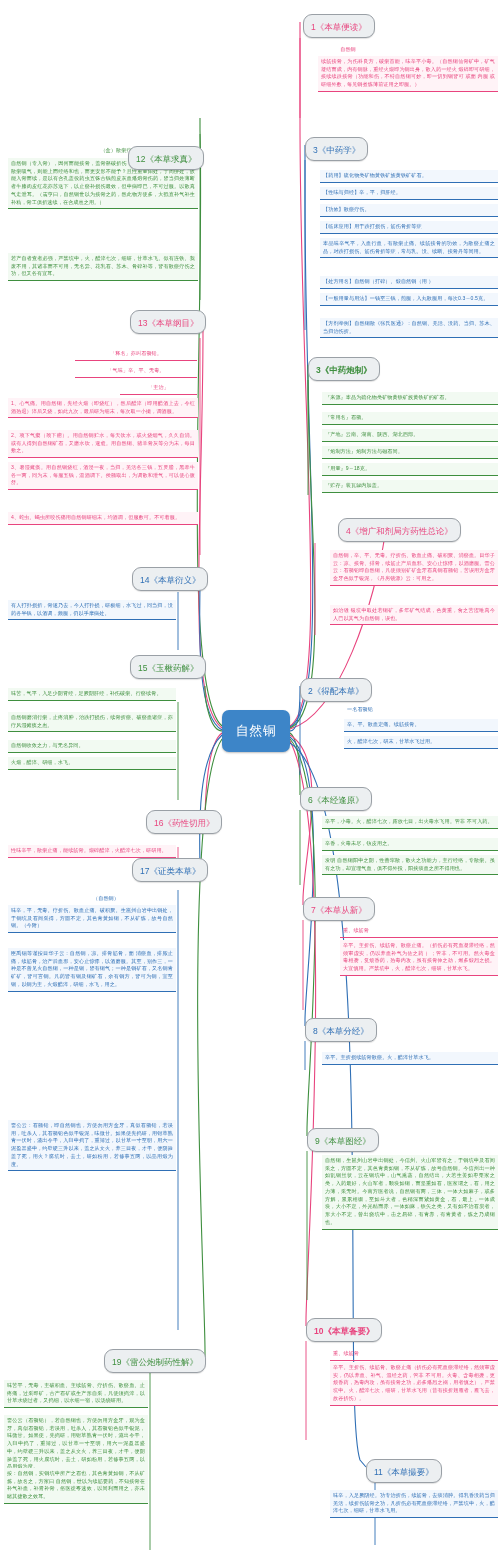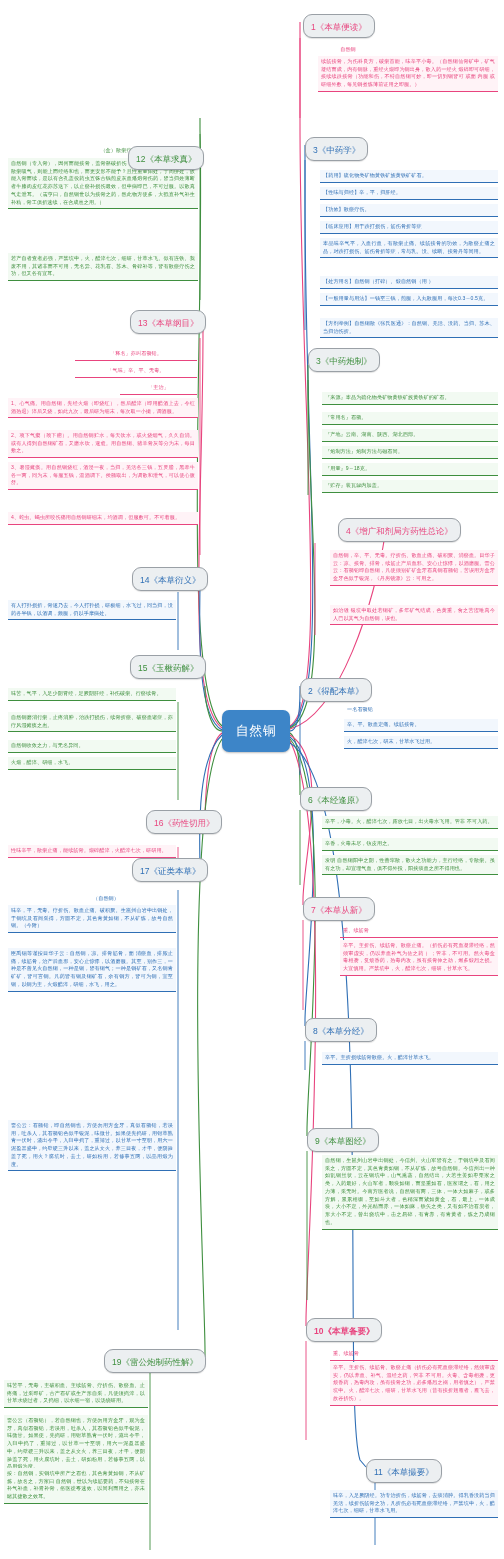--- a/index.html
+++ b/index.html
@@ -128,21 +128,21 @@
   <div class="branch-title c-blue" style="left:305px; top:137px;">3《中药学》</div>
   <div class="leaf blue" style="left:320px; top:170px; width:178px;">【药用】硫化物类矿物黄铁矿族黄铁矿矿石。</div>
   <div class="leaf blue" style="left:320px; top:187px; width:178px;">【性味与归经】辛，平，归肝经。</div>
   <div class="leaf blue" style="left:320px; top:204px; width:178px;">【功效】散瘀疗伤。</div>
   <div class="leaf blue" style="left:320px; top:221px; width:178px;">【临床应用】用于跌打损伤，筋伤骨折等症</div>
   <div class="leaf blue" style="left:320px; top:238px; width:178px;">本品味辛气平，入血行血，有散瘀止痛、续筋接骨的功效，为散瘀止痛之品，对跌打损伤、筋伤骨折等症，常与乳、没、续断、接骨丹等同用。</div>
   <div class="leaf blue" style="left:320px; top:276px; width:178px;">【处方用名】自然铜（打碎）、煅自然铜（用 ）</div>
   <div class="leaf blue" style="left:320px; top:293px; width:178px;">【一般用量与用法】一钱至三钱，煎服，入丸散服用，每次0.3～0.5克。</div>
   <div class="leaf blue" style="left:320px; top:318px; width:178px;">【方剂举例】自然铜散《张氏医通》：自然铜、羌活、没药、当归、苏木、当归治伤折。</div>
 
-  <div class="branch-title c-green" style="left:308px; top:348px;">3《中药炮制》</div>
+  <div class="branch-title c-green" style="left:308px; top:357px;font-weight:bold;">3《中药炮制》</div>
   <div class="leaf green" style="left:322px; top:392px; width:176px;">『来源』本品为硫化物类矿物黄铁矿族黄铁矿的矿石。</div>
   <div class="leaf green" style="left:322px; top:412px; width:176px;">『常用名』石髓。</div>
   <div class="leaf green" style="left:322px; top:429px; width:176px;">『产地』云南、湖南、陕西、湖北西部。</div>
   <div class="leaf green" style="left:322px; top:446px; width:176px;">『炮制方法』炮制方法与磁石同。</div>
   <div class="leaf green" style="left:322px; top:463px; width:176px;">『用量』9～18克。</div>
   <div class="leaf green" style="left:322px; top:480px; width:176px;">『贮存』装瓦罐内加盖。</div>
 
   <div class="branch-title c-pink" style="left:338px; top:518px;">4《增广和剂局方药性总论》</div>
   <div class="leaf pink" style="left:330px; top:550px; width:168px;">自然铜，辛、平、无毒。疗折伤、散血止痛、破积聚、消瘀血。日华子云：凉、接骨、排骨，续筋止产后血邪、安心止惊悸，以酒磨服。雷公云：石髓铅即自然铜，凡使须别矿矿金牙石真铜石髓铅，苦误用方金牙金牙色似于银泥，《丹房镜源》云：可用之。</div>
   <div class="leaf pink" style="left:330px; top:605px; width:168px;">如治缝 银坑中取处若铜矿，多年矿气结成，色黄重，食之苦涩唯真今人已以其气为自然铜，误也。</div>

